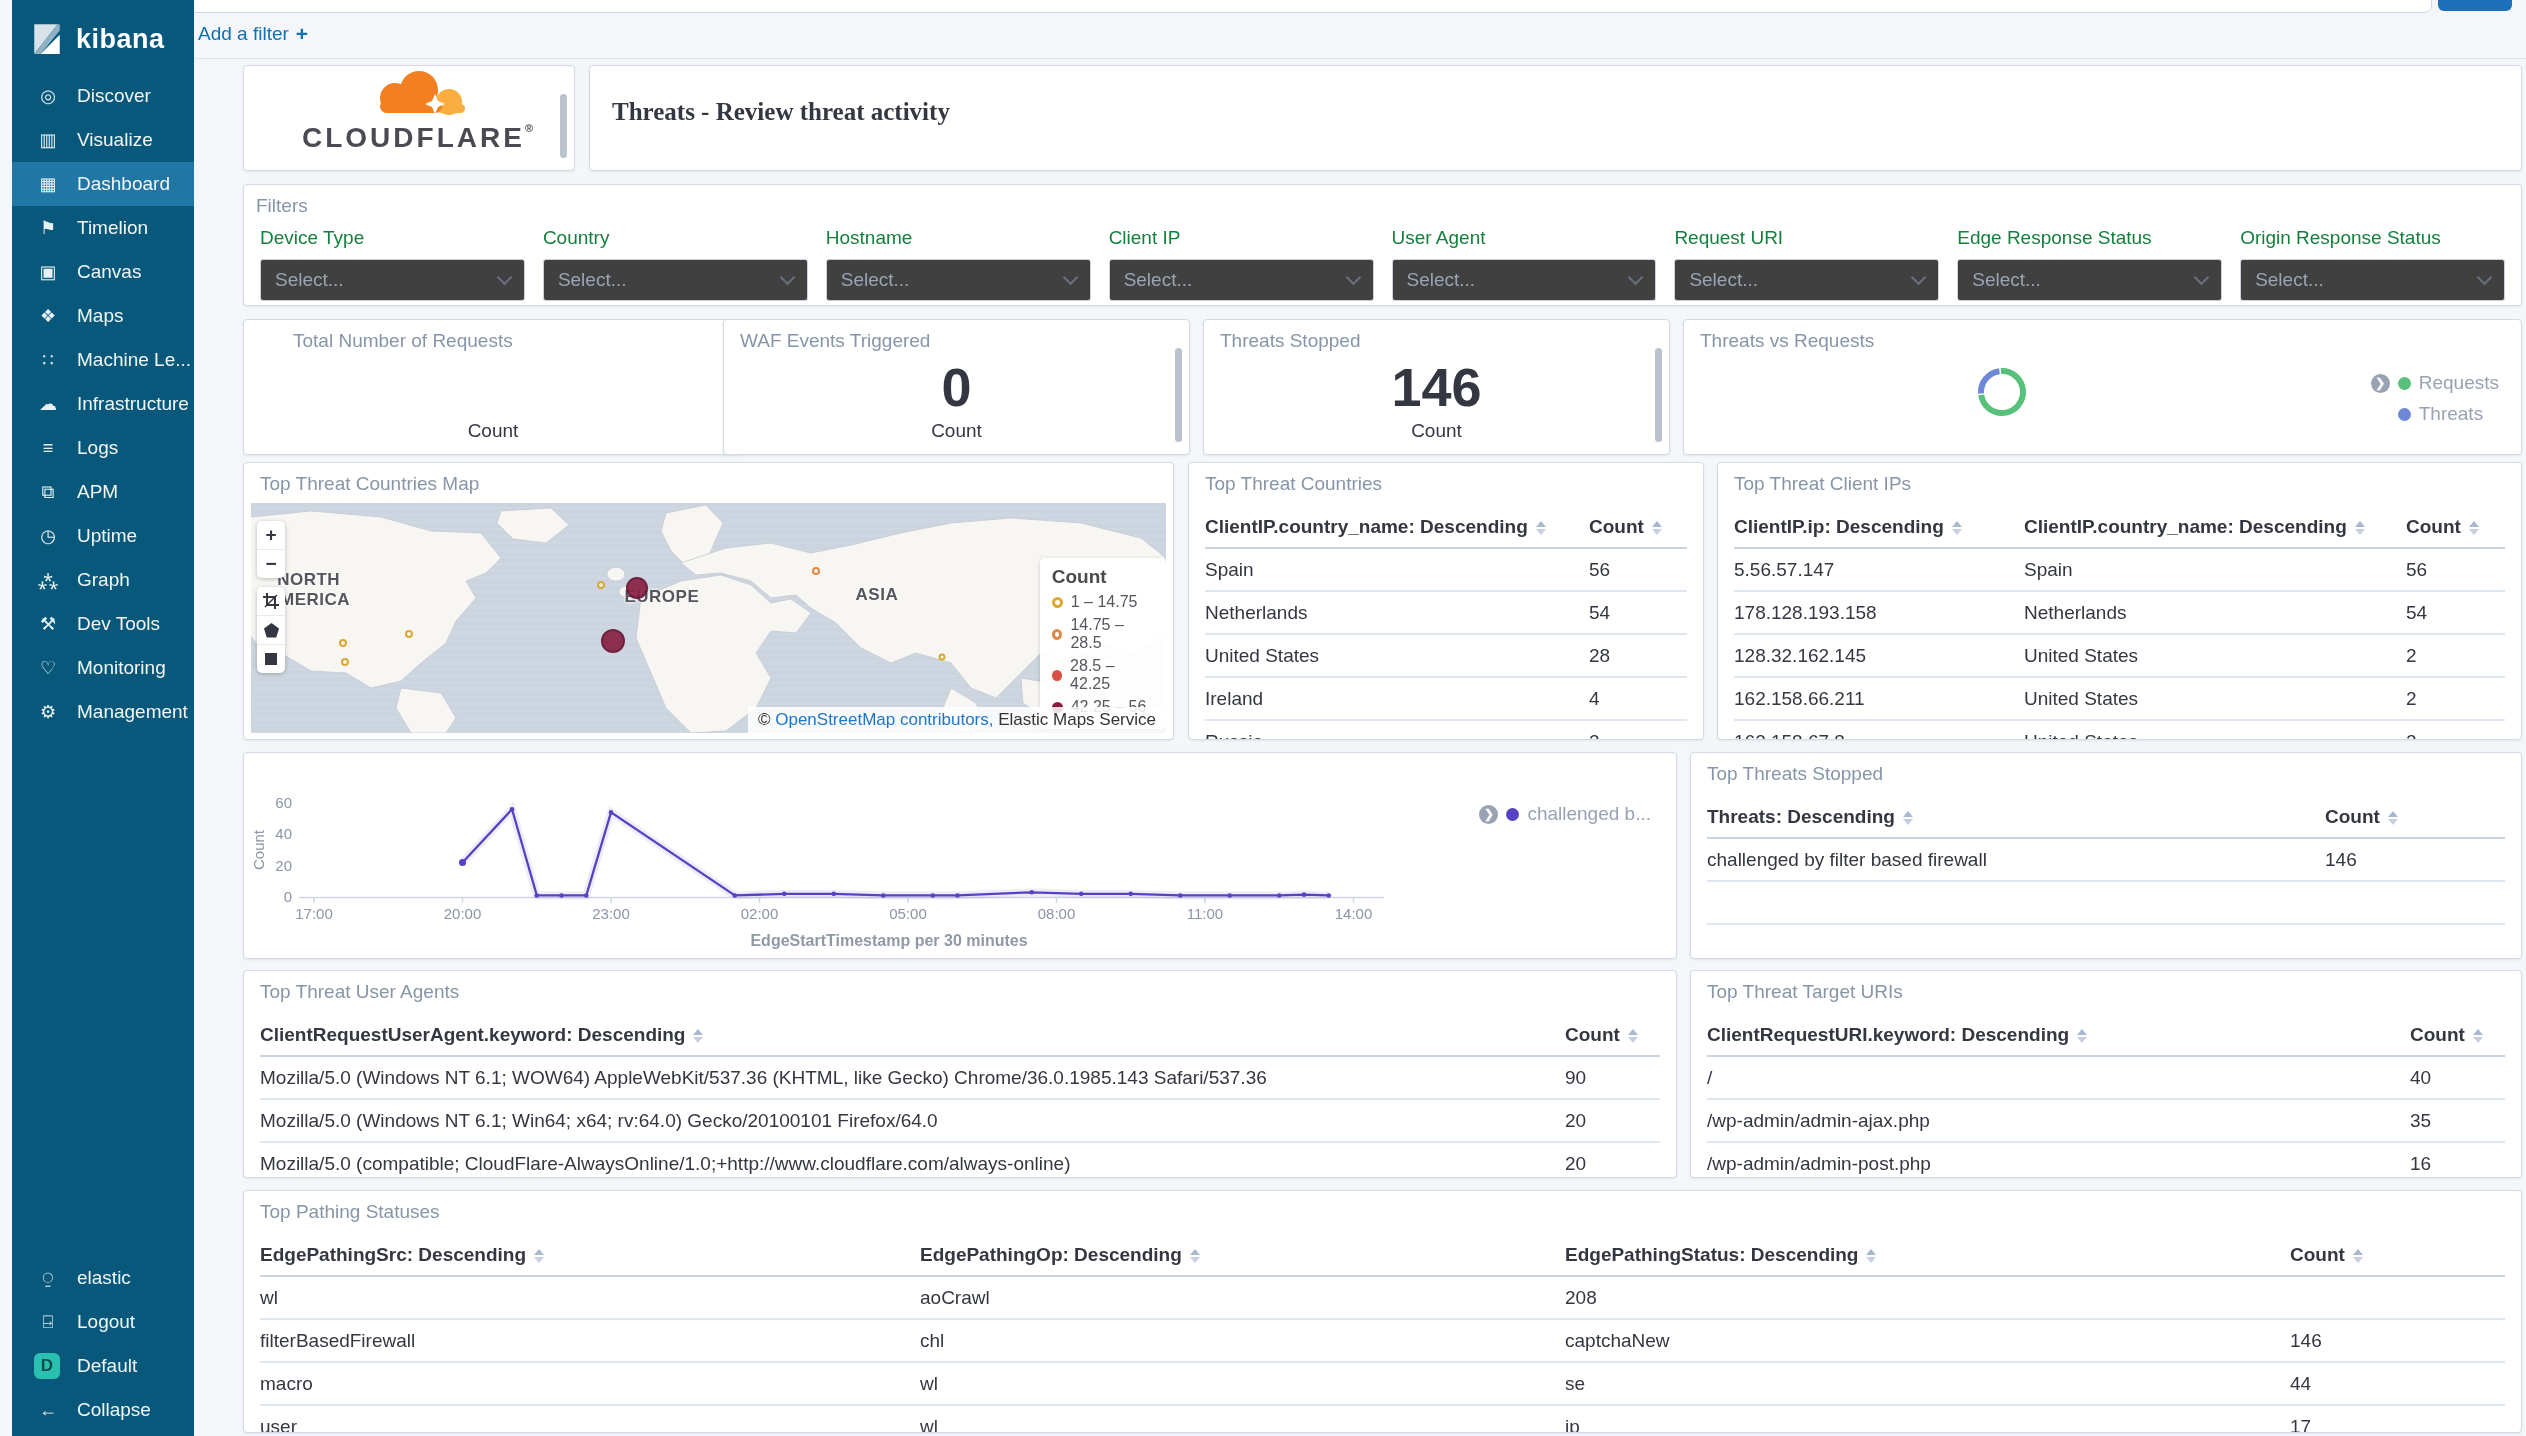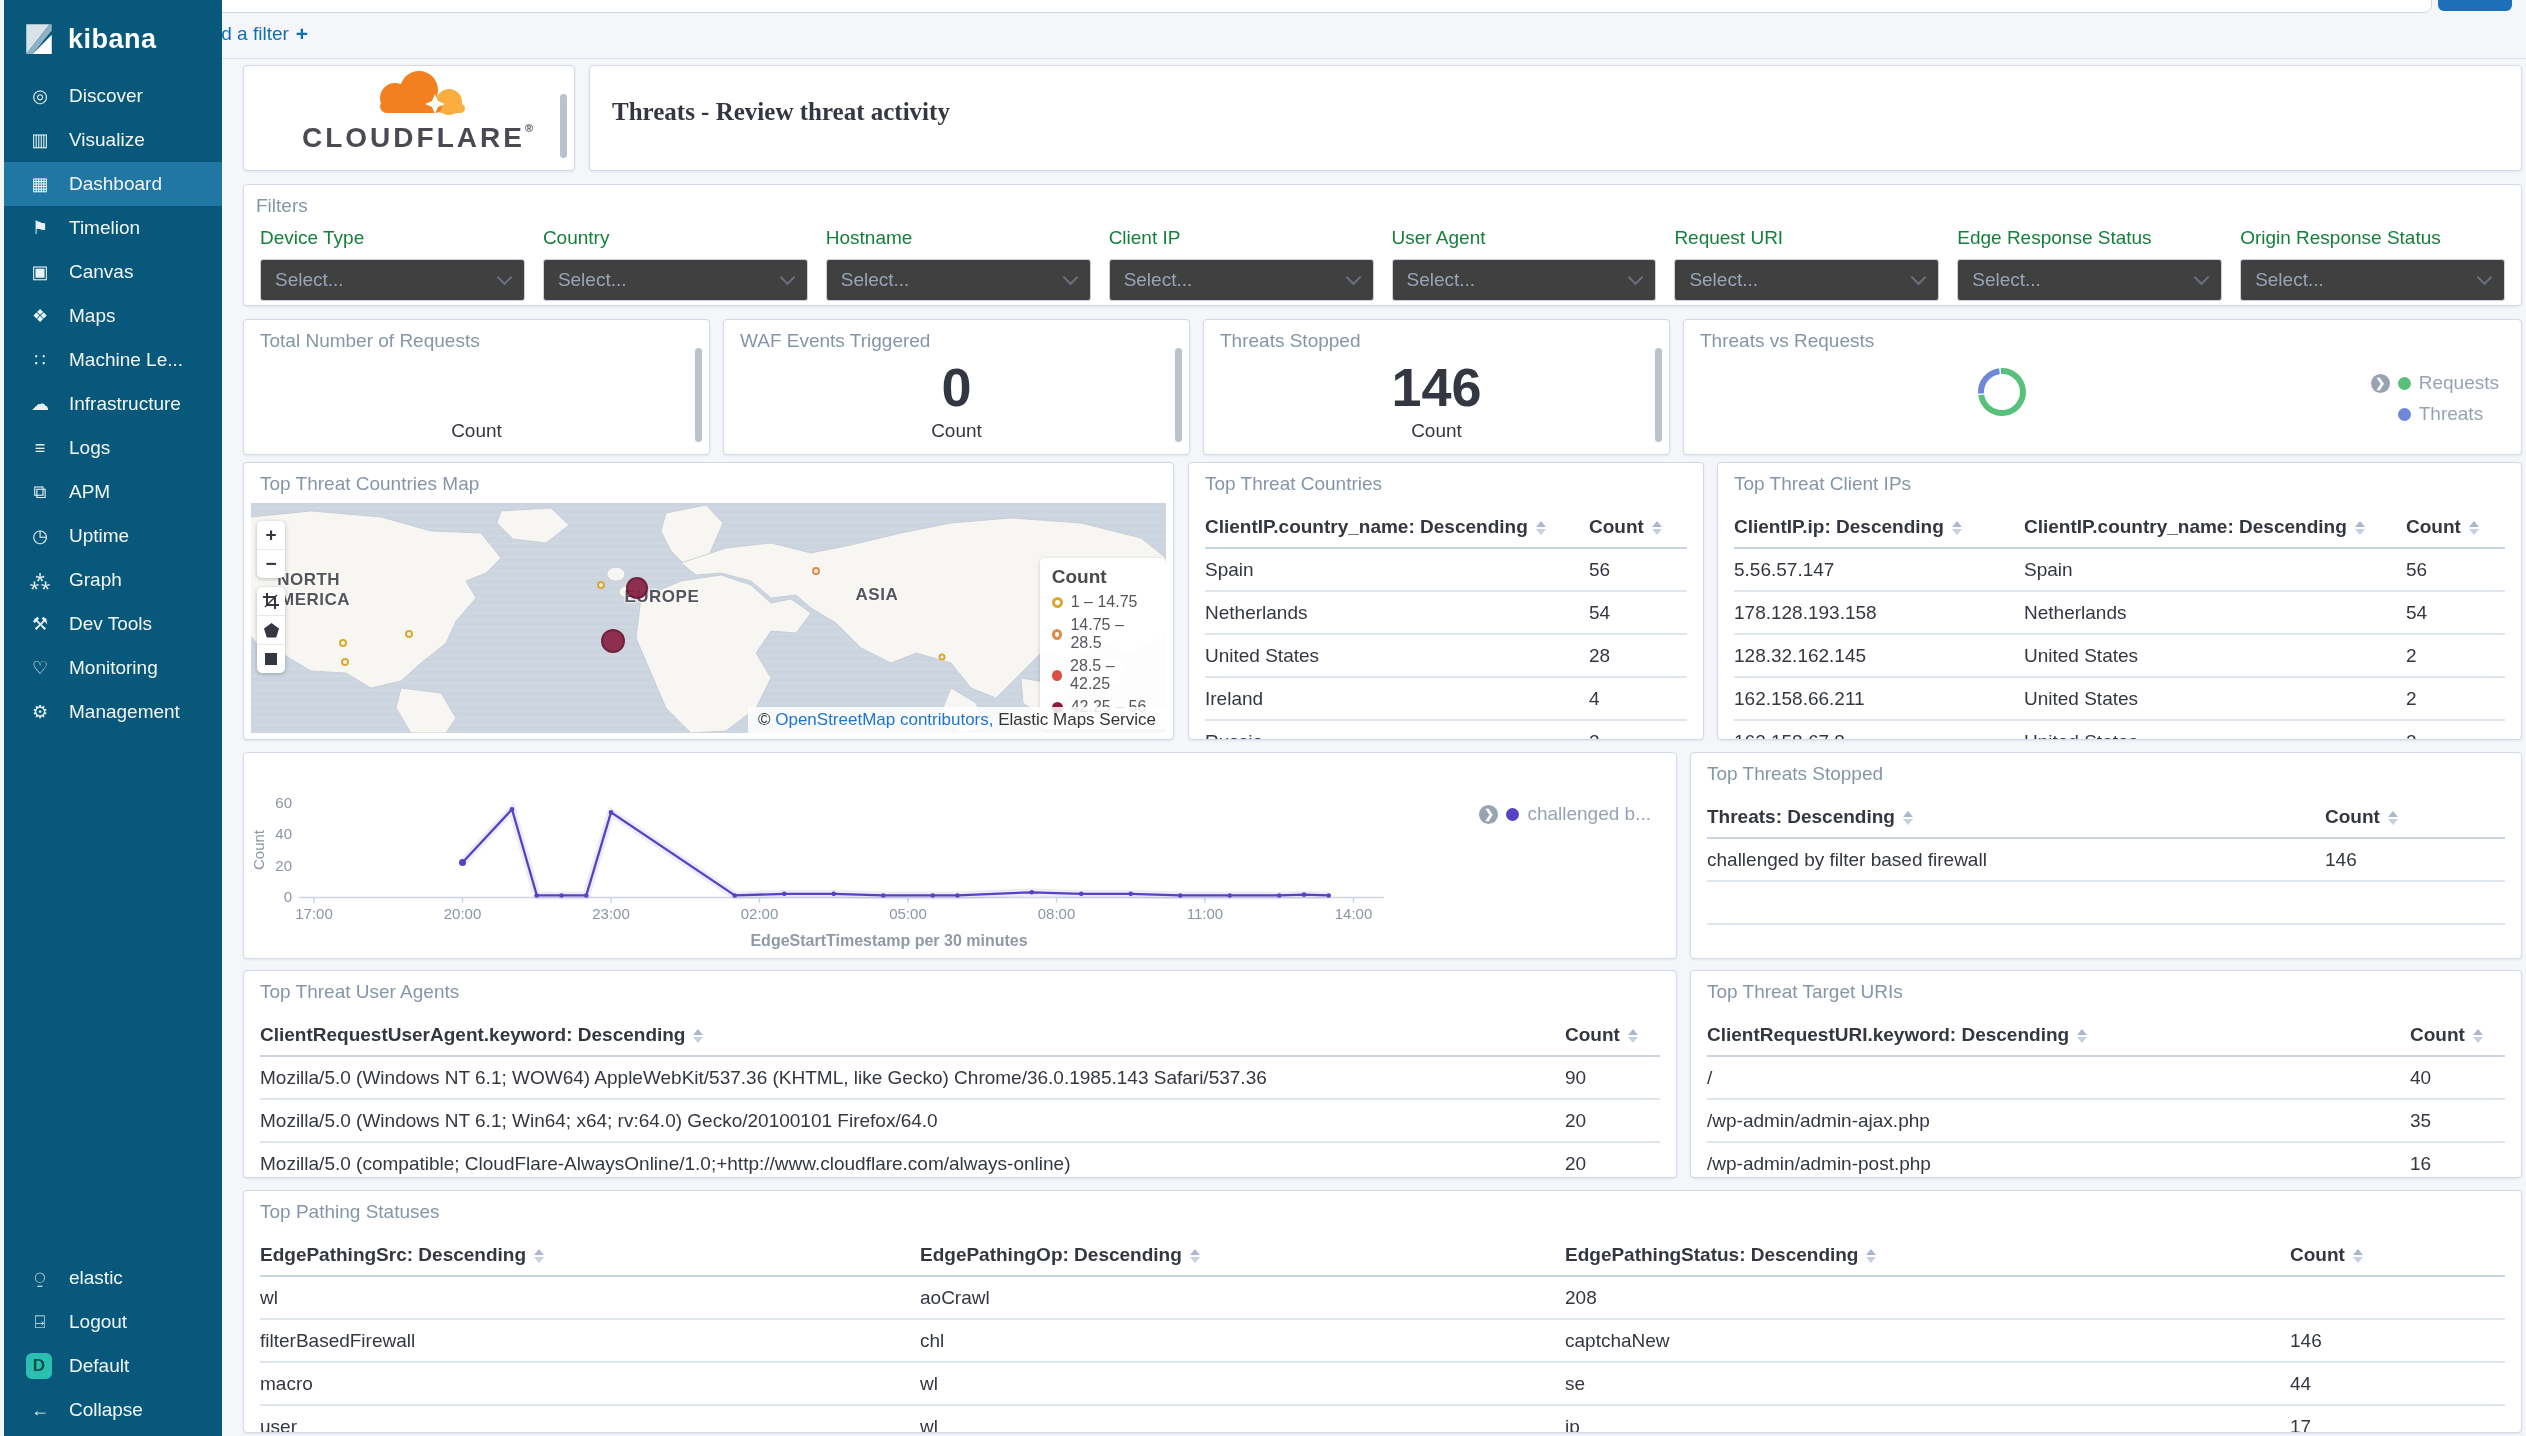--- a/index.html
+++ b/index.html
@@ -1,20 +1,20 @@
 <!DOCTYPE html>
 <html><head>
 <meta charset="utf-8">
 <style>
   html,body{margin:0;padding:0;width:2526px;height:1436px;overflow:hidden;
     background:#f4f6fa;font-family:"Liberation Sans",sans-serif;color:#343741;}
   .app{position:relative;width:2526px;height:1436px;}
 
   
-  .sidebar{position:absolute;left:4px;top:0;bottom:0;width:218px;background:#07587A;z-index:30;}
+  .sidebar{position:absolute;left:12px;top:0;bottom:0;width:182px;background:#07587A;z-index:30;}
   .brand{display:flex;align-items:center;gap:12px;padding:22px 0 18px 18px;}
   .brand-logo{width:34px;height:34px;}
   .brand-name{color:#fff;font-size:27px;font-weight:600;letter-spacing:.5px;}
   .nav-item{display:flex;align-items:center;height:44px;padding-left:24px;gap:17px;
     color:#f2f6f9;font-size:19px;cursor:pointer;}
   .nav-item.active{background:#2077A3;}
   .nav-icon{width:24px;text-align:center;font-size:18px;color:#e8f1f5;}
   .side-footer{position:absolute;left:0;right:0;bottom:4px;}
   .space-badge{width:26px;height:26px;border-radius:6px;background:#2BBFB2;color:#0b4f4a;
     font-weight:bold;font-size:17px;display:flex;align-items:center;justify-content:center;margin-left:-2px;}
@@ -276,21 +276,21 @@
         <div>
           <div class="f-label">Origin Response Status</div>
     <div class="f-select">
       <span class="ph">Select...</span>
       <span class="chev"></span>
     </div>
         </div>
       </div>
   </div>
 
-  <div class="panel" style="left:243px;top:319px;width:465px;height:134px;">
+  <div class="panel" style="left:243px;top:319px;width:465px;height:134px;padding-left:33px;">
     <div class="ptitle">Total Number of Requests</div>
     <div class="metric-label">Count</div>
     <div class="vscroll"></div>
   </div>
   <div class="panel" style="left:723px;top:319px;width:465px;height:134px;">
     <div class="ptitle">WAF Events Triggered</div>
     <div class="metric-value">0</div>
     <div class="metric-label">Count</div>
     <div class="vscroll"></div>
   </div>

